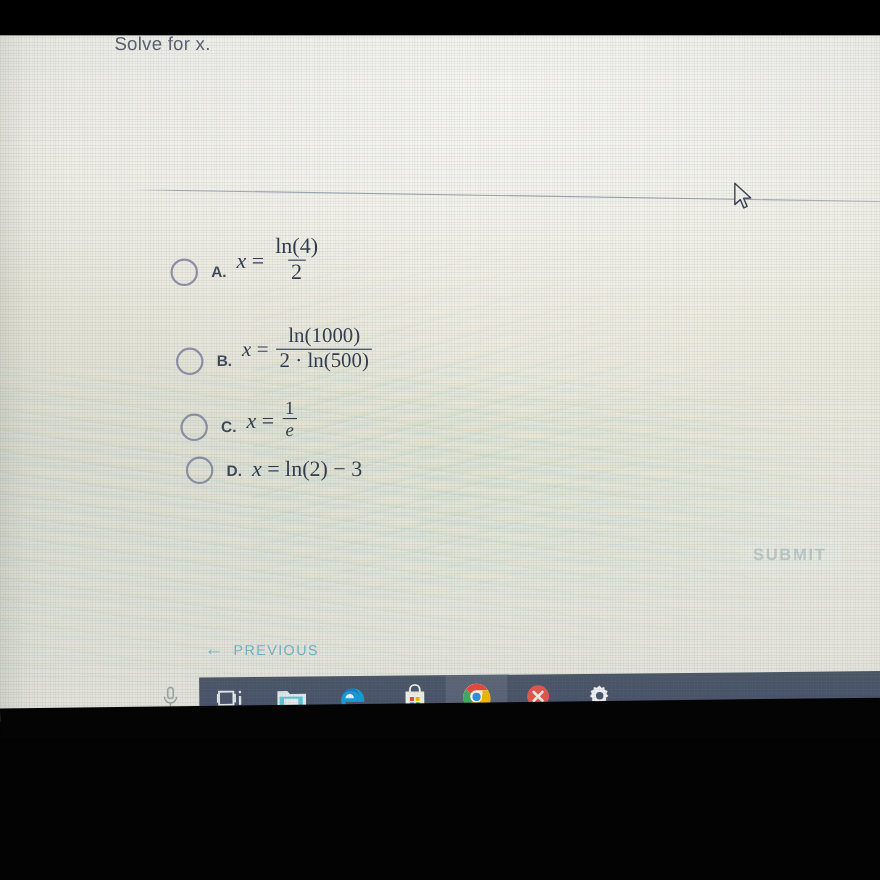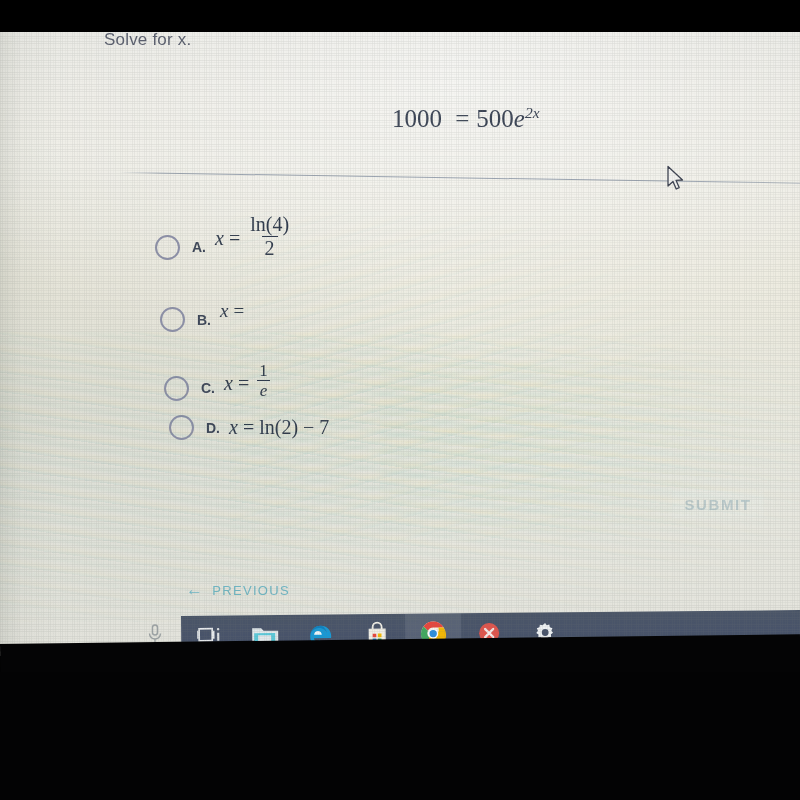--- a/index.html
+++ b/index.html
@@ -206,24 +206,20 @@
 <div id="photo">
 
   <div id="screen">
 
     <div id="content">
 
       <div id="question-title">
         <span>Solve for x.</span>
       </div>
 
-      <div id="equation">
-        <span>1000</span>
-        <span style="margin:0 7px;">=</span><span>500</span><span class="v">e</span><sup>2x</sup>
-      </div>
 
       <div id="divider"></div>
 
       <div class="option" id="opt-a">
         <div class="radio"></div>
         <div class="opt-letter">A.</div>
         <div class="opt-math">
           <span class="v">x</span>
           <span style="margin:0 5px;">=</span>
           <span class="frac">
@@ -232,20 +228,24 @@
           </span>
         </div>
       </div>
 
       <div class="option" id="opt-b">
         <div class="radio"></div>
         <div class="opt-letter">B.</div>
         <div class="opt-math">
           <span class="v">x</span>
           <span style="margin:0 5px;">=</span>
+          <span class="frac">
+            <span class="num">ln(1000)</span>
+            <span class="den">2 · ln(500)</span>
+          </span>
         </div>
       </div>
 
       <div class="option" id="opt-c">
         <div class="radio"></div>
         <div class="opt-letter">C.</div>
         <div class="opt-math">
           <span class="v">x</span>
           <span style="margin:0 5px;">=</span>
           <span class="frac">
@@ -254,21 +254,21 @@
           </span>
         </div>
       </div>
 
       <div class="option" id="opt-d">
         <div class="radio"></div>
         <div class="opt-letter">D.</div>
         <div class="opt-math">
           <span class="v">x</span>
           <span style="margin:0 5px;">=</span>
-          <span>ln(2) − 7</span>
+          <span>ln(2) − 3</span>
         </div>
       </div>
 
       <div id="submit-button">SUBMIT</div>
 
       <div id="previous-link">
         <span class="arrow">←</span>
         <span>PREVIOUS</span>
       </div>
 

